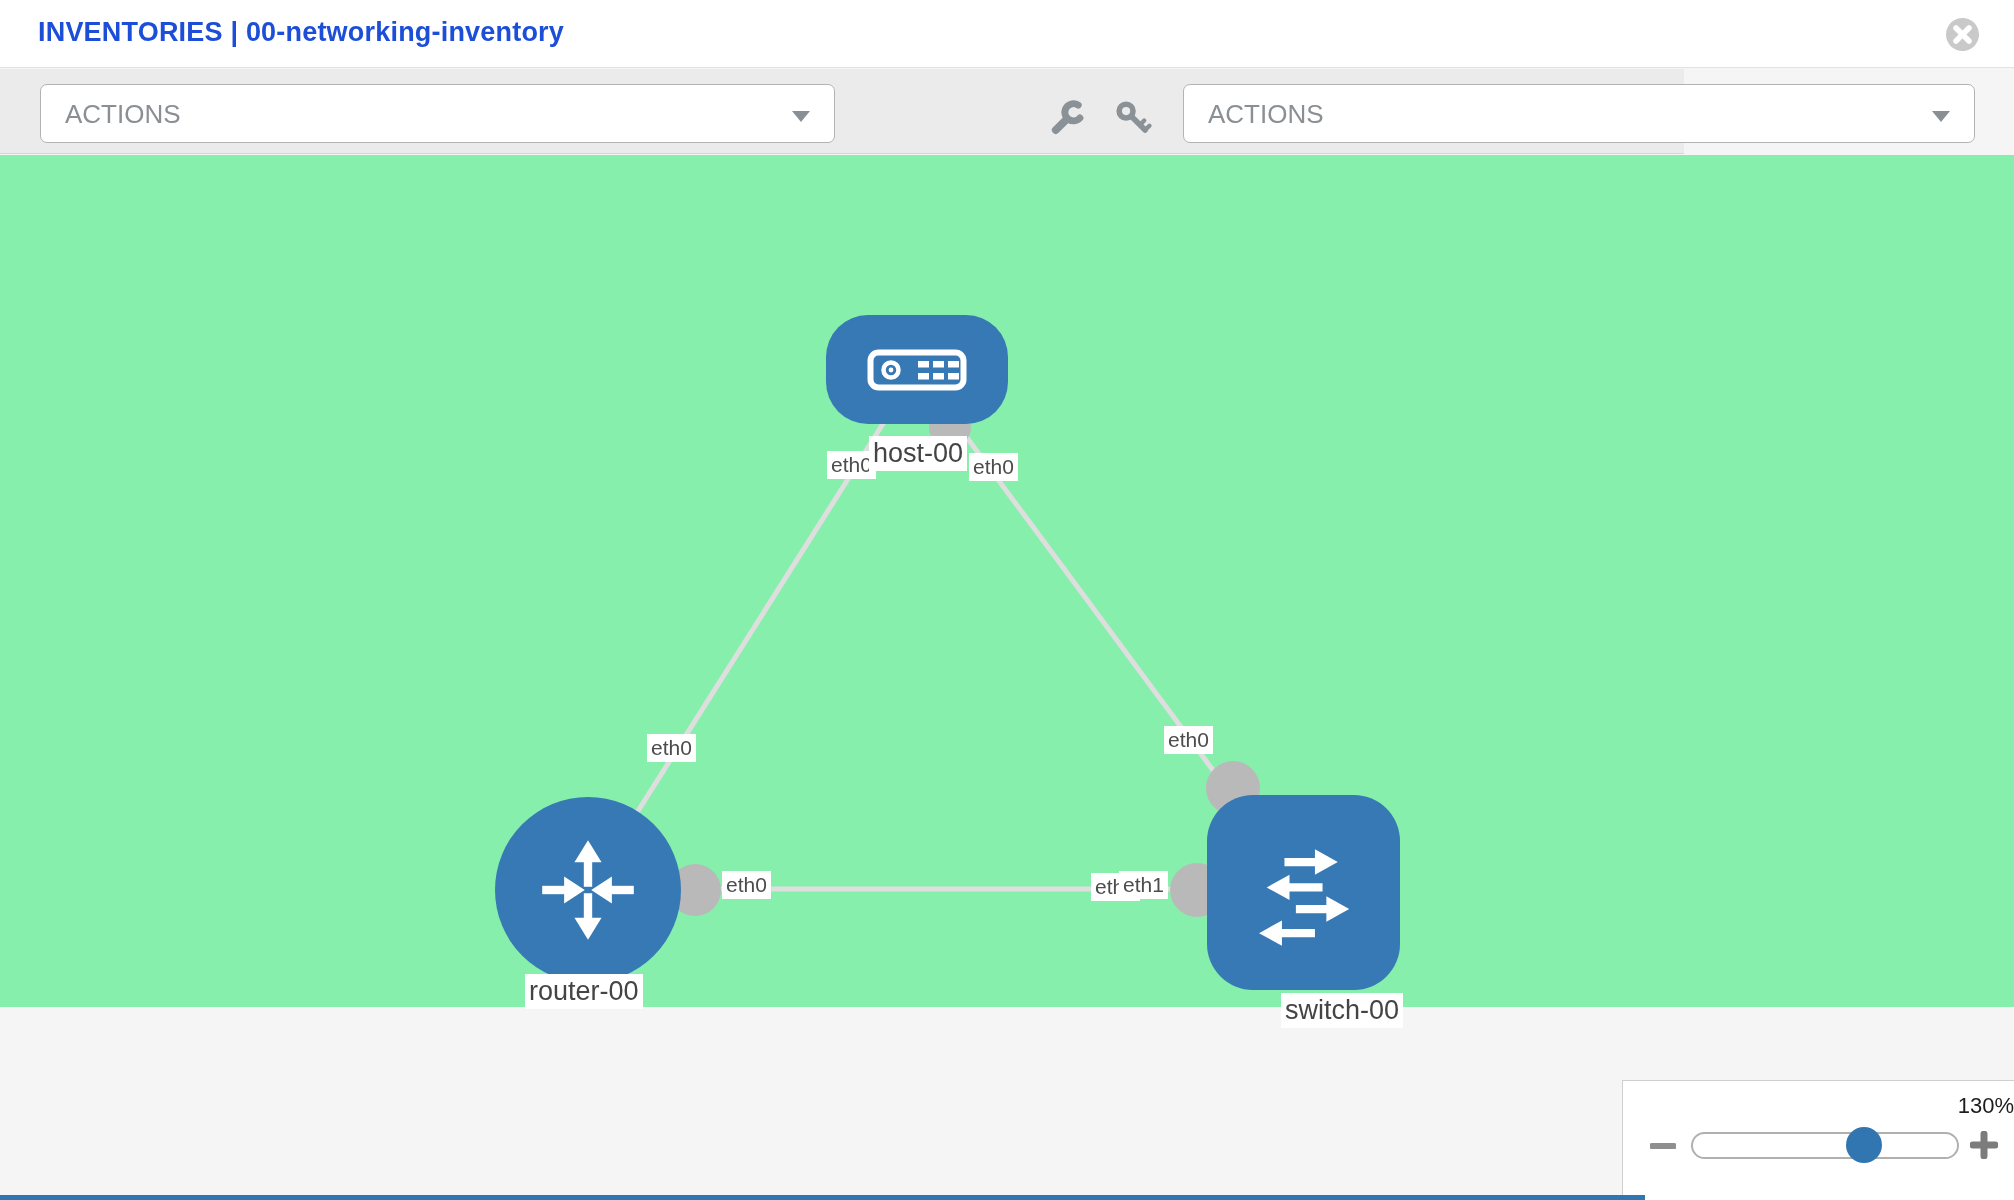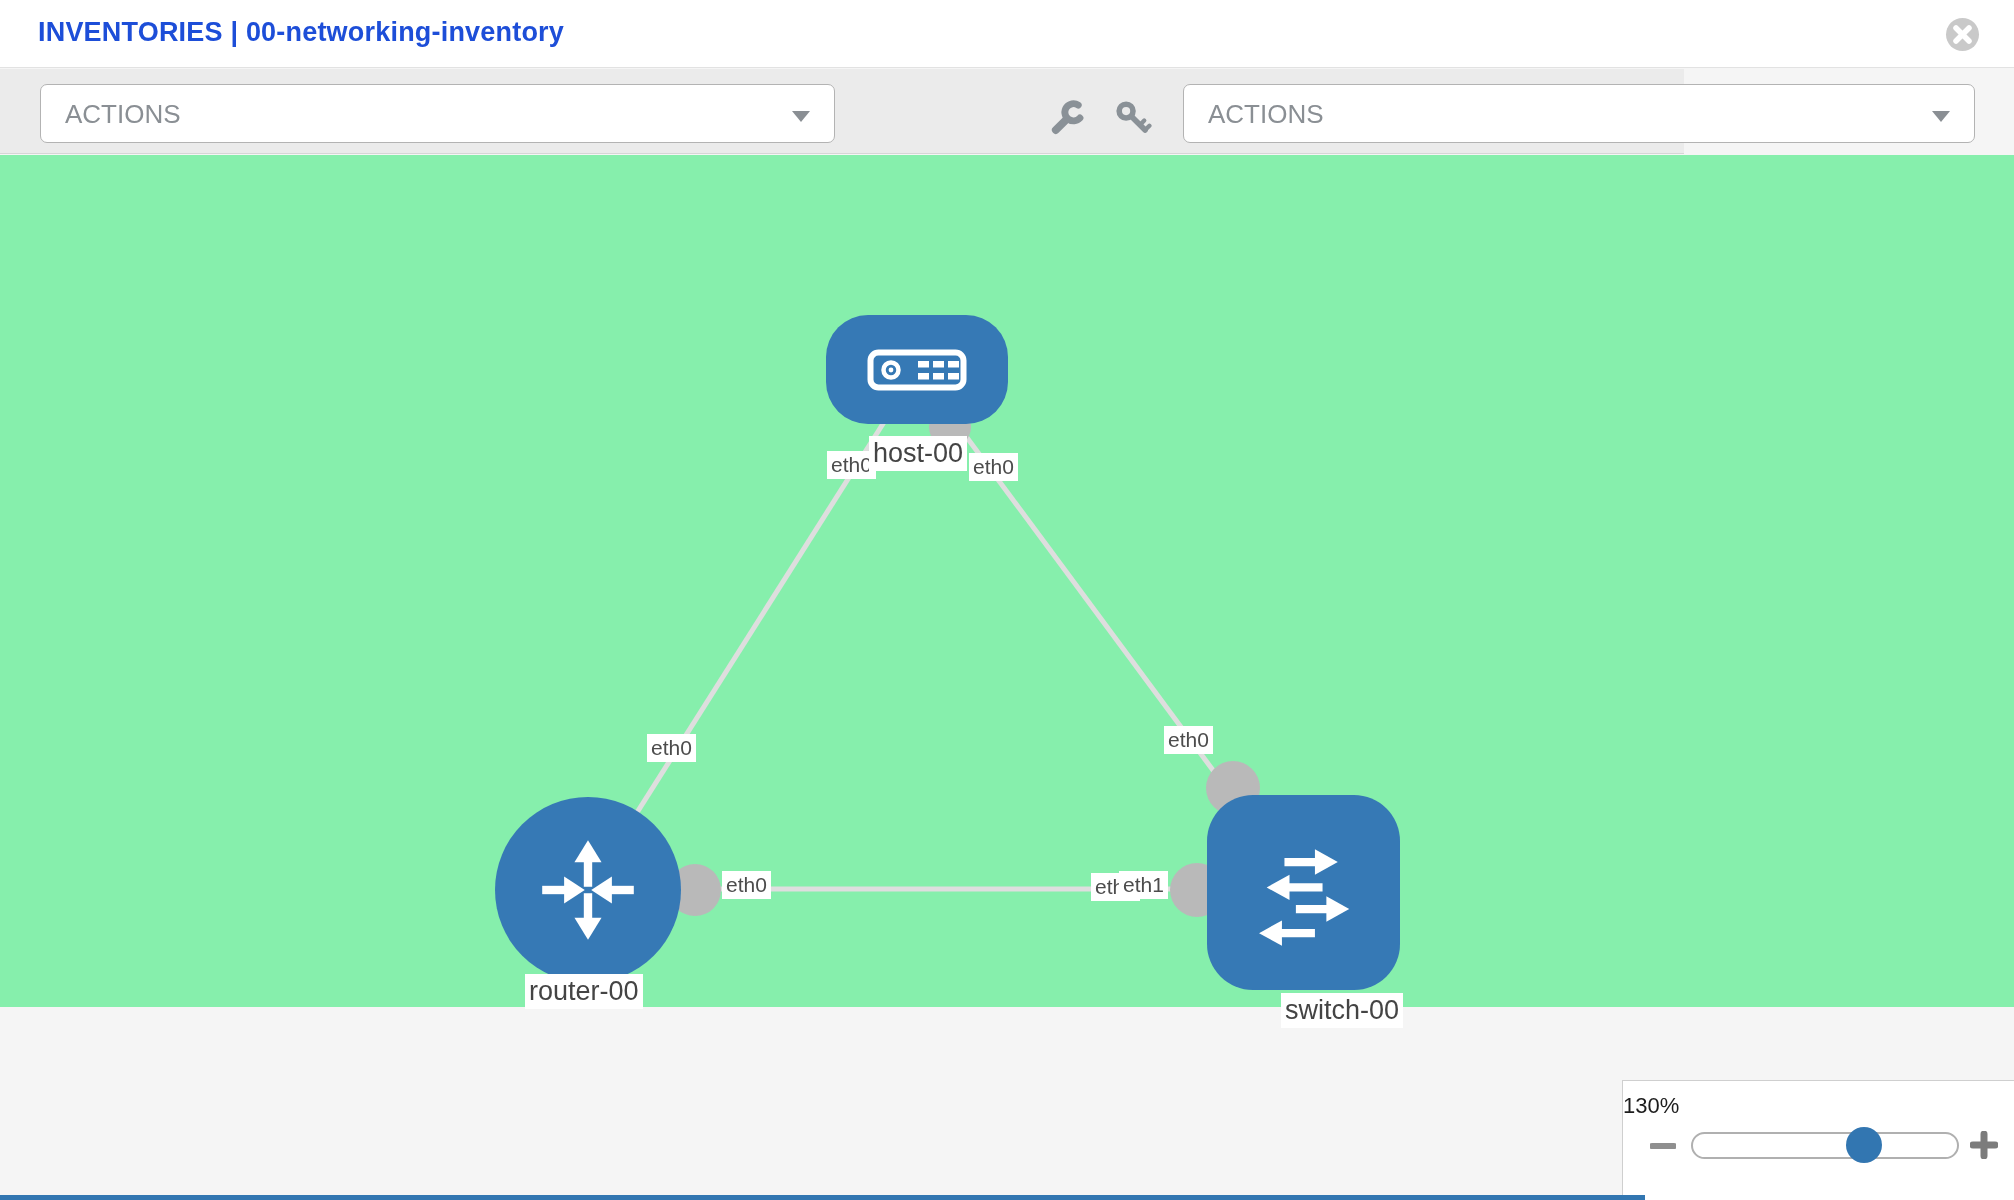--- a/index.html
+++ b/index.html
@@ -43,21 +43,21 @@
   .lbl-router-top  { left:647px;  top:579px; }
   .lbl-switch-top  { left:1164px; top:571px; }
   .lbl-mid-left    { left:722px;  top:716px; }
   .lbl-mid-under   { left:1091px; top:718px; }
   .lbl-mid-over    { left:1119px; top:716px; }
   .lbl-router-name { left:525px;  top:819px; }
   .lbl-switch-name { left:1238px; top:838px;margin-left:43px; }
 
   
   .zoom-panel { position:absolute; left:1622px; top:1080px; width:392px; height:120px; background:#ffffff; border:1px solid #cfcfcf; border-right:none; border-bottom:none; }
-  .zoom-level { position:absolute; left:0; top:12px; width:100%; text-align:left; font-size:22px; color:#1d1d1d; }
+  .zoom-level { position:absolute; left:0; top:12px; width:100%; text-align:right; font-size:22px; color:#1d1d1d; }
   .zoom-minus { position:absolute; left:27px; top:52px; width:26px; height:26px; cursor:pointer; }
   .zoom-plus  { position:absolute; left:347px; top:50px; width:28px; height:28px; cursor:pointer; }
   .zoom-track { position:absolute; left:68px; top:51px; width:268px; height:27px; background:#ffffff; border:2px solid #b0b0b0; border-radius:14px; cursor:pointer; }
   .zoom-thumb { position:absolute; left:153px; top:-7px; width:36px; height:36px; border-radius:50%; background:#3276b1; cursor:grab; }
 
   .bottom-accent { position:absolute; left:0; bottom:0; width:1645px; height:5px; background:#3276b1; }
 </style>
 </head>
 <body>
 

